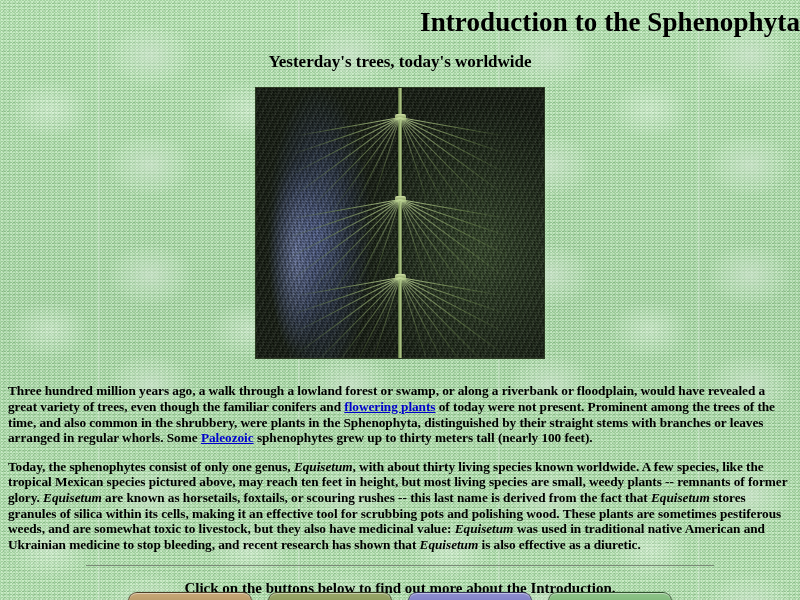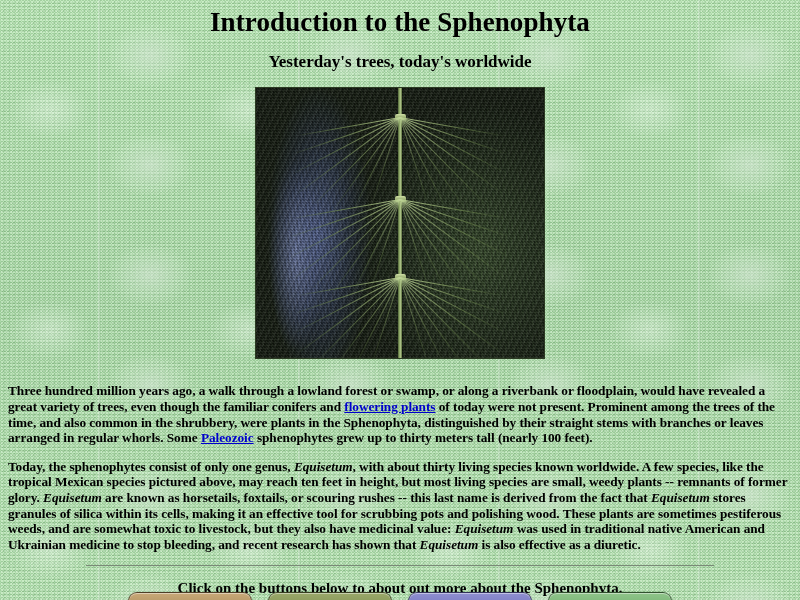--- a/index.html
+++ b/index.html
@@ -59,21 +59,21 @@
     position: relative;
     z-index: 1;
     width: 800px;
     height: 600px;
   }
 
   
   .page-title {
     margin: 0;
     padding-top: 8px;
-    text-align: center;
+    text-align: right;
     font-size: 27px;
     font-weight: bold;
     line-height: 1.1;
     letter-spacing: 0.1px;
   }
   .page-subtitle {
     margin: 0;
     padding-top: 15px;
     text-align: center;
     font-size: 17px;
@@ -292,21 +292,21 @@
   <p class="body-text p1">
     <span>Three hundred million years ago, a walk through a lowland forest or swamp, or along a riverbank or floodplain, would have revealed a great variety of trees, even though the familiar conifers and </span><a class="inline-link" href="#">flowering plants</a><span> of today were not present. Prominent among the trees of the time, and also common in the shrubbery, were plants in the Sphenophyta, distinguished by their straight stems with branches or leaves arranged in regular whorls. Some </span><a class="inline-link" href="#">Paleozoic</a><span> sphenophytes grew up to thirty meters tall (nearly 100 feet).</span>
   </p>
 
   <p class="body-text p2">
     <span>Today, the sphenophytes consist of only one genus, </span><i>Equisetum</i><span>, with about thirty living species known worldwide. A few species, like the tropical Mexican species pictured above, may reach ten feet in height, but most living species are small, weedy plants -- remnants of former glory. </span><i>Equisetum</i><span> are known as horsetails, foxtails, or scouring rushes -- this last name is derived from the fact that </span><i>Equisetum</i><span> stores granules of silica within its cells, making it an effective tool for scrubbing pots and polishing wood. These plants are sometimes pestiferous weeds, and are somewhat toxic to livestock, but they also have medicinal value: </span><i>Equisetum</i><span> was used in traditional native American and Ukrainian medicine to stop bleeding, and recent research has shown that </span><i>Equisetum</i><span> is also effective as a diuretic.</span>
   </p>
 
   <hr class="rule">
 
-  <p class="footer-prompt">Click on the buttons below to about out more about the Sphenophyta.</p>
+  <p class="footer-prompt">Click on the buttons below to find out more about the Introduction.</p>
 
   <div class="button-row">
     <div class="nav-button btn-0"></div>
     <div class="nav-button btn-1"></div>
     <div class="nav-button btn-2"></div>
     <div class="nav-button btn-3"></div>
   </div>
 
 </div>
 

